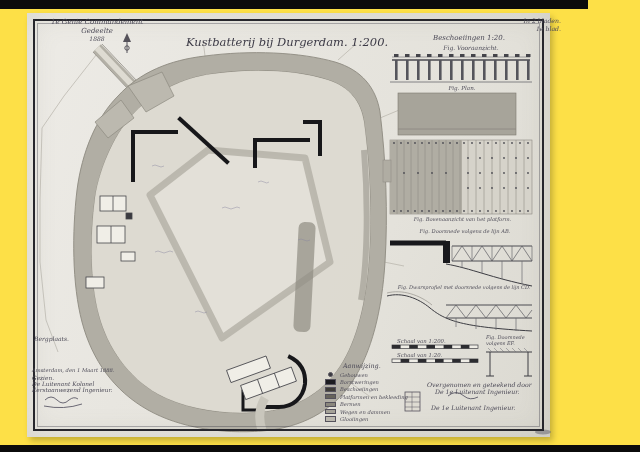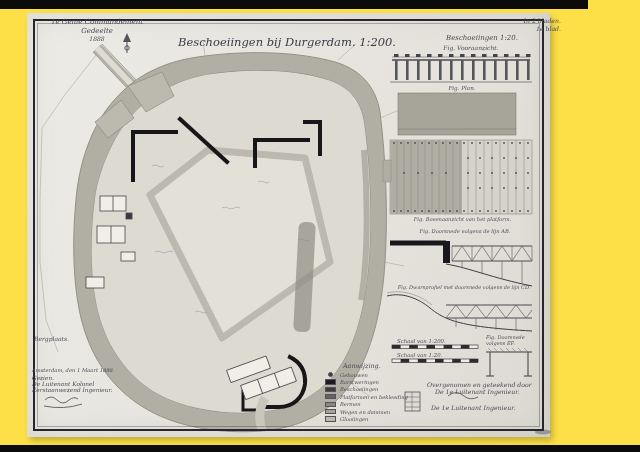--- a/index.html
+++ b/index.html
@@ -15,21 +15,21 @@
   .frame-inner{position:absolute;inset:10px;border:1px solid rgba(50,50,62,0.35);pointer-events:none;}
   .art{position:absolute;left:-27px;top:-13px;width:640px;height:452px;}
   .t{position:absolute;color:#4b4956;white-space:nowrap;}
   .script{font-style:italic;}
   .c{text-align:center;white-space:normal;}
   .r{text-align:right;}
   .hl{left:14px;top:5px;width:112px;font-size:7px;line-height:8.5px;}
   .hl .l3{font-size:6px;}
   .title1{left:138px;top:13px;width:244px;font-size:6.8px;font-weight:bold;letter-spacing:0.5px;color:#56525e;}
   .title2{left:138px;top:22px;width:244px;font-size:11.5px;color:#3c3a46;}
-  .hr1{left:405px;top:21px;width:100px;font-size:7px;}
+  .hr1{left:392px;top:21px;width:100px;font-size:7px;}
   .hr2{left:400px;top:31px;width:88px;font-size:6px;}
   .sn{left:458px;top:4px;width:76px;font-size:6.2px;line-height:7.5px;}
   .cap{font-size:5.6px;color:#4e4c58;}
   .leg-title{left:316px;top:349px;width:80px;font-size:6.4px;}
   .leg{position:absolute;left:298px;top:358px;width:112px;}
   .leg-row{display:flex;align-items:center;height:7.4px;}
   .leg-sw{width:9px;height:3.2px;margin-right:4px;border:0.5px solid #55525c;flex:0 0 auto;}
   .leg-sw.dot{width:3px;height:3px;margin-left:3px;margin-right:7px;border-radius:50%;}
   .leg-lab{font-size:5.2px;font-style:italic;color:#4e4c58;line-height:6px;}
   .sig{font-size:6.2px;}
@@ -347,21 +347,21 @@
 
     <div class="frame-outer"></div>
     <div class="frame-inner"></div>
 
     <div class="t script c hl">
       <div>1e Genie Commandement</div>
       <div>Gedeelte</div>
       <div class="l3">1888</div>
     </div>
 
-    <div class="t script c title2">Beschoeiingen bij Durgerdam. 1:200.</div>
+    <div class="t script c title2">Kustbatterij bij Durgerdam. 1:200.</div>
 
     <div class="t script c hr1">Beschoeiingen 1:20.</div>
     <div class="t script c hr2">Fig. Vooraanzicht.</div>
 
     <div class="t script r sn">
       <div>In 2 bladen.</div>
       <div>1e blad.</div>
     </div>
 
     <div class="t script" style="left:7px;top:322px;font-size:6px;">Bergplaats.</div>

